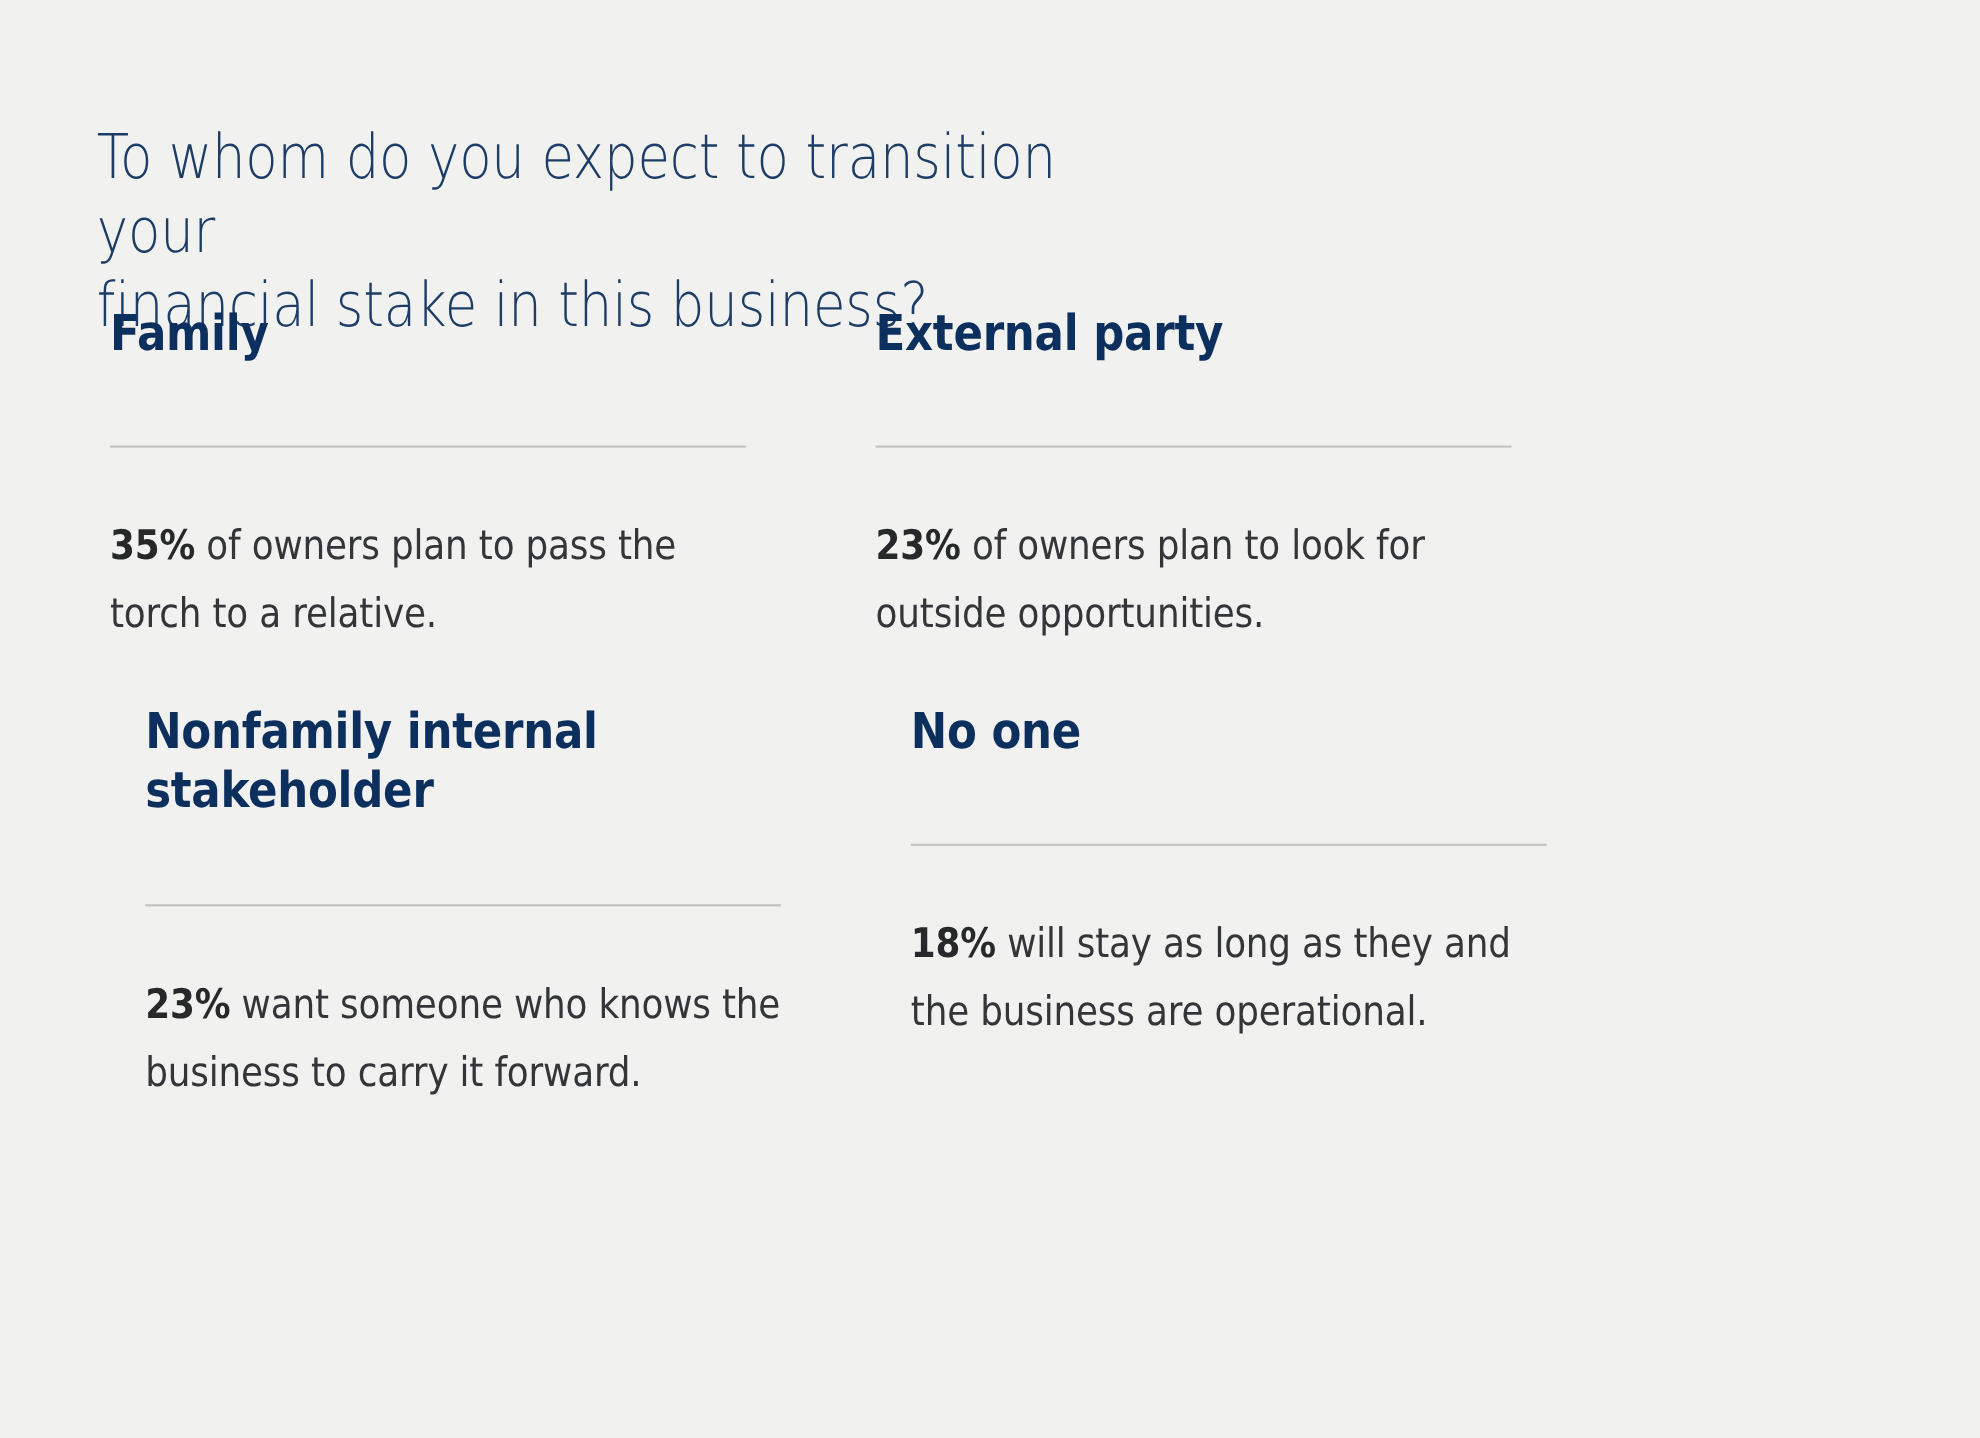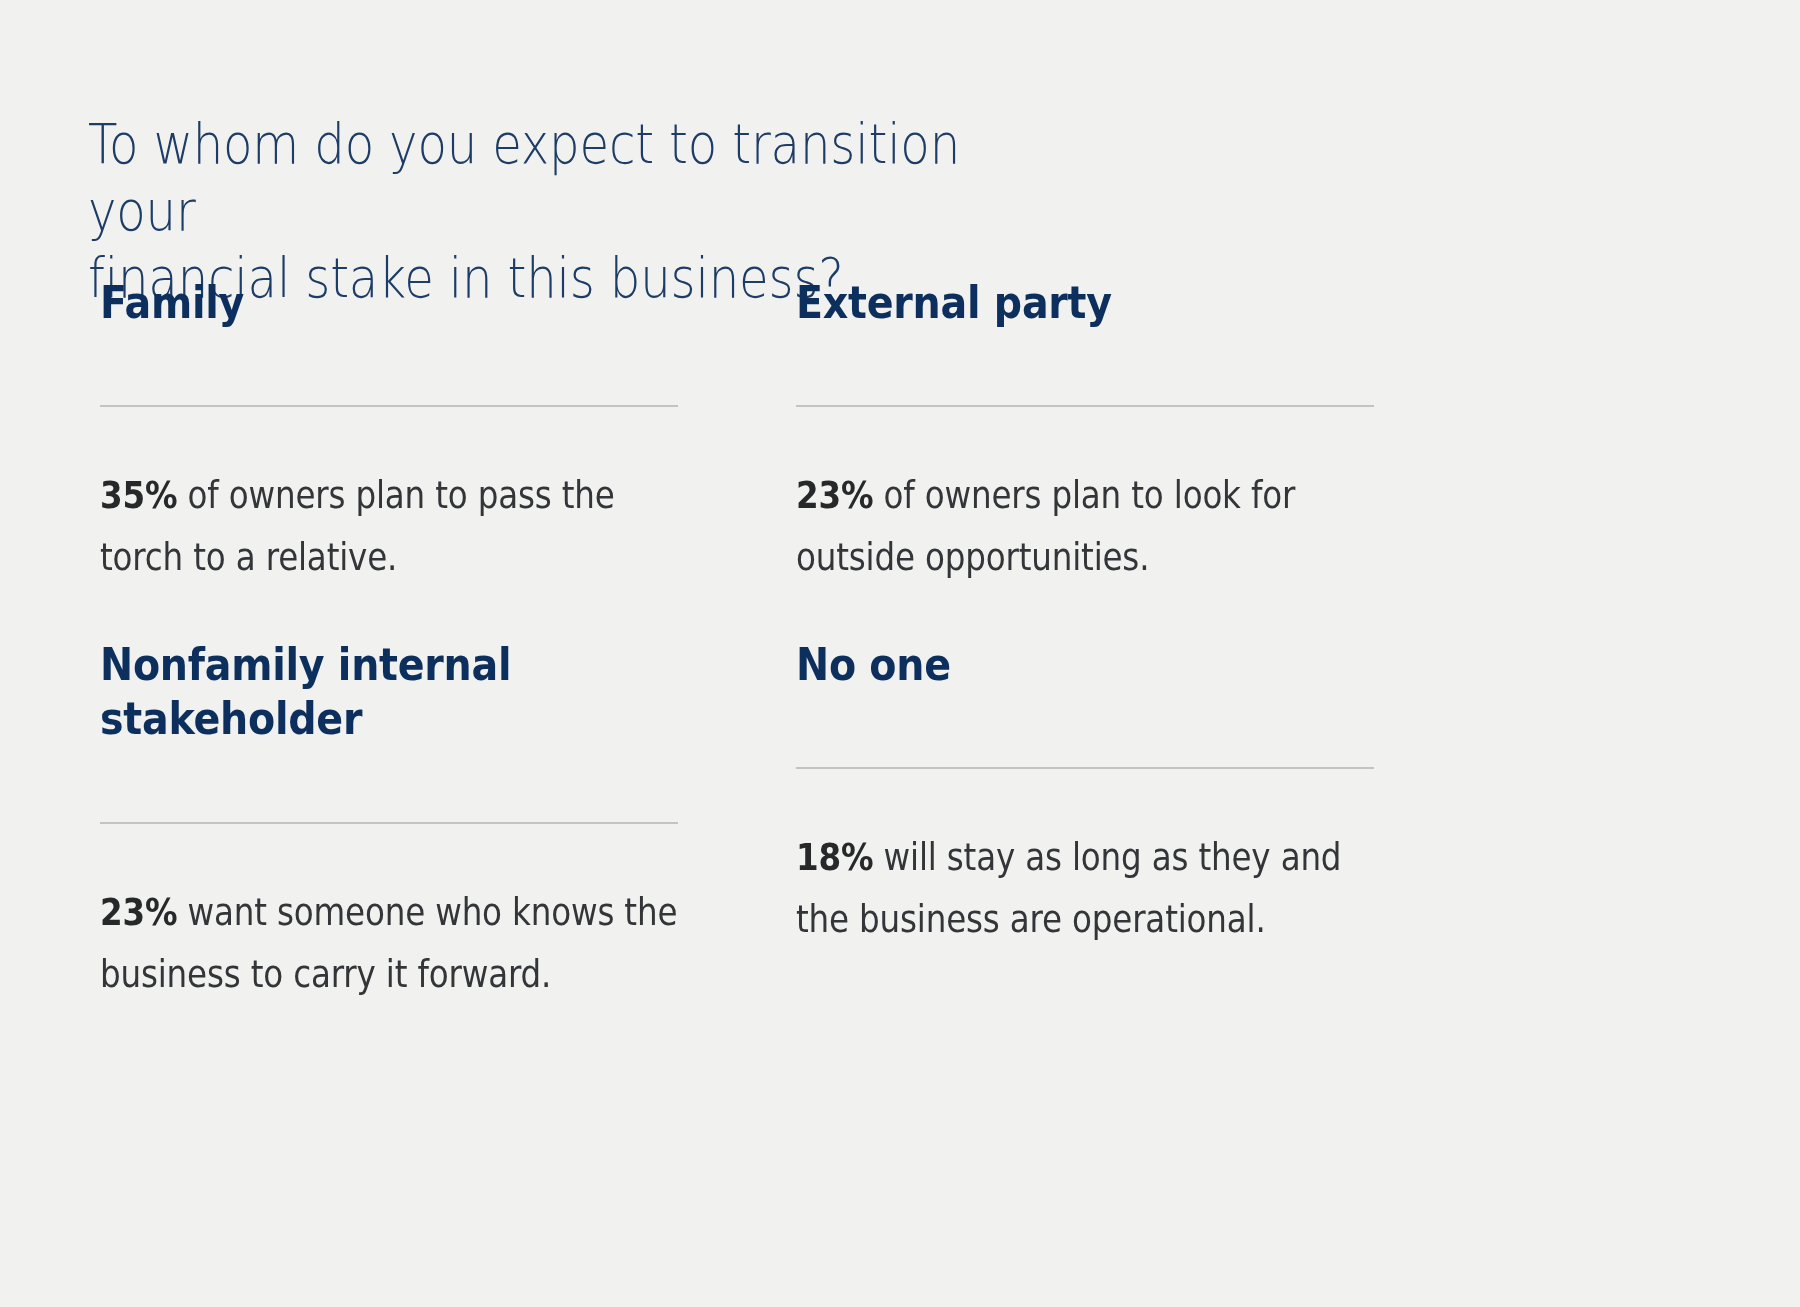--- a/index.html
+++ b/index.html
@@ -50,21 +50,21 @@
 
   .card {
     position: absolute;
     width: 578px;
   }
 
   .card.col-left  { left: 12px; }
   .card.col-right { left: 708px; }
 
   .card.row-top    { top: 0px; }
-  .card.row-bottom { top: 362px; }
+  .card.row-bottom { top: 362px; margin-left: 32px; }
 
   .card-heading {
     font-family: "DejaVu Sans", sans-serif;
     font-weight: bold;
     font-size: 45px;
     line-height: 1.18;
     color: #0c2f5e;
     letter-spacing: -0.3px;
     transform: scaleX(0.88);
     transform-origin: left top;

